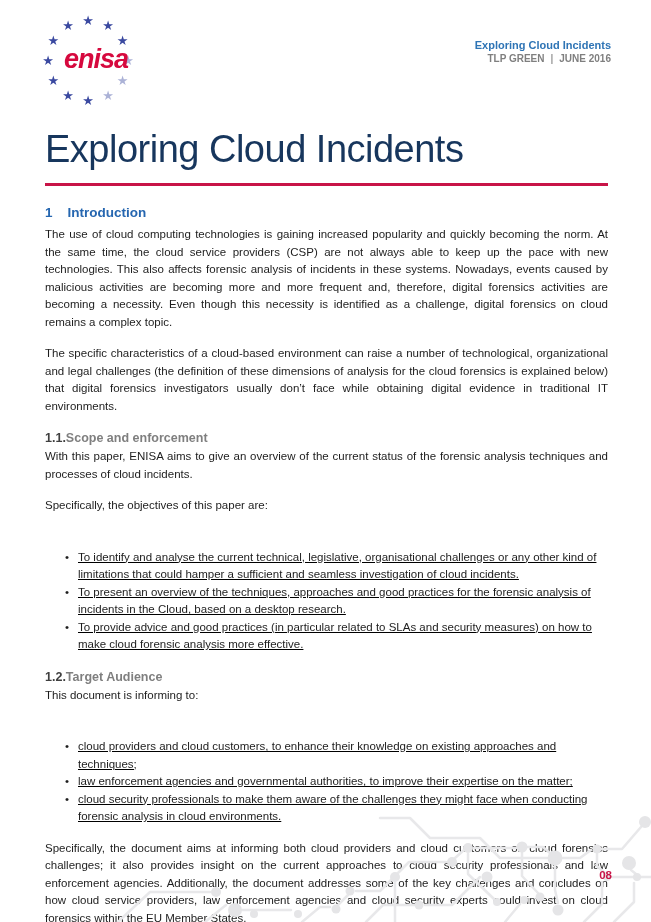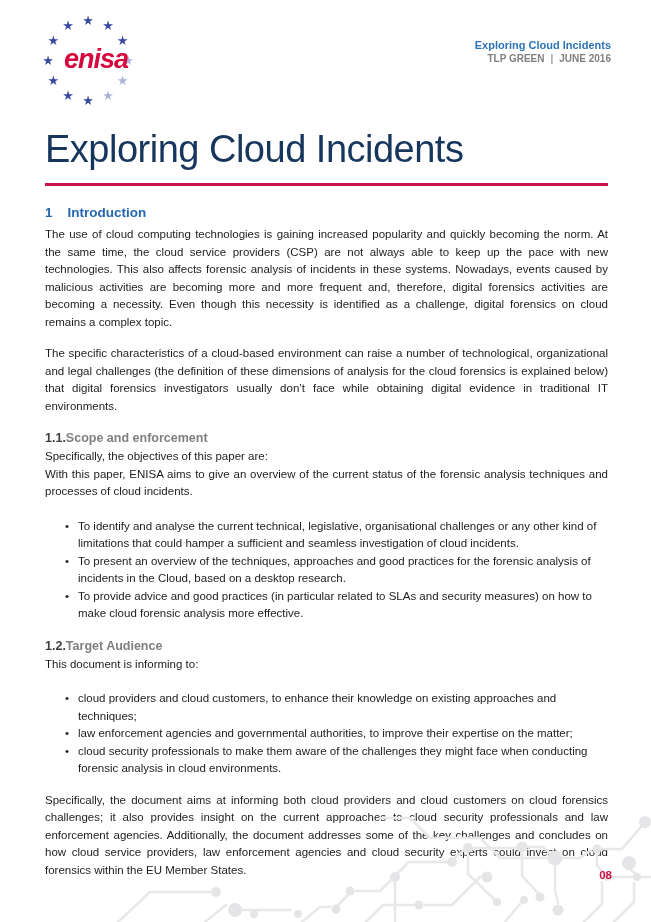--- a/index.html
+++ b/index.html
@@ -39,21 +39,21 @@
 
   p.body { font-size:11.5px; line-height:17.5px; color:#1d1d1d; text-align:justify; }
   .mt-sm { margin-top:5px; }
   .mt-md { margin-top:14px; }
 
   h3.subsection { margin-top:15px; font-size:12.5px; line-height:16px; font-weight:bold; }
   h3.subsection .num { color:#3f3f3f; }
   h3.subsection .lbl { color:#7f7f7f; }
   h3.subsection + p.body { margin-top:2px; }
 
-  ul.bullets { margin-top:17px; list-style:none; }
+  ul.bullets { margin-top:34px; list-style:none;text-decoration:underline; }
   ul.bullets li {
     position:relative; padding-left:33px;
     font-size:11.5px; line-height:17.5px; color:#1d1d1d; text-align:left;
   }
   ul.bullets li::before { content:"•"; position:absolute; left:20px; top:0; }
 
   
   .circuit { position:absolute; left:0; bottom:0; width:651px; height:130px; display:block; }
   .page-number {
     position:absolute; right:39px; bottom:41px;
@@ -93,22 +93,22 @@
   <main>
     <h1 class="doc-title">Exploring Cloud Incidents</h1>
     <div class="title-rule"></div>
 
     <h2 class="section"><span class="num">1</span><span>Introduction</span></h2>
 
     <p class="body mt-sm">The use of cloud computing technologies is gaining increased popularity and quickly becoming the norm. At the same time, the cloud service providers (CSP) are not always able to keep up the pace with new technologies. This also affects forensic analysis of incidents in these systems. Nowadays, events caused by malicious activities are becoming more and more frequent and, therefore, digital forensics activities are becoming a necessity. Even though this necessity is identified as a challenge, digital forensics on cloud remains a complex topic.</p>
     <p class="body mt-md">The specific characteristics of a cloud-based environment can raise a number of technological, organizational and legal challenges (the definition of these dimensions of analysis for the cloud forensics is explained below) that digital forensics investigators usually don’t face while obtaining digital evidence in traditional IT environments.</p>
 
     <h3 class="subsection"><span class="num">1.1.</span><span class="lbl">Scope and enforcement</span></h3>
+    <p class="body">With this paper, ENISA aims to give an overview of the current status of the forensic analysis techniques and processes of cloud incidents.</p>
     <p class="body mt-md">Specifically, the objectives of this paper are:</p>
-    <p class="body">With this paper, ENISA aims to give an overview of the current status of the forensic analysis techniques and processes of cloud incidents.</p>
 
     <ul class="bullets">
       <li>To identify and analyse the current technical, legislative, organisational challenges or any other kind of limitations that could hamper a sufficient and seamless investigation of cloud incidents.</li>
       <li>To present an overview of the techniques, approaches and good practices for the forensic analysis of incidents in the Cloud, based on a desktop research.</li>
       <li>To provide advice and good practices (in particular related to SLAs and security measures) on how to make cloud forensic analysis more effective.</li>
     </ul>
 
     <h3 class="subsection"><span class="num">1.2.</span><span class="lbl">Target Audience</span></h3>
     <p class="body">This document is informing to:</p>
 

